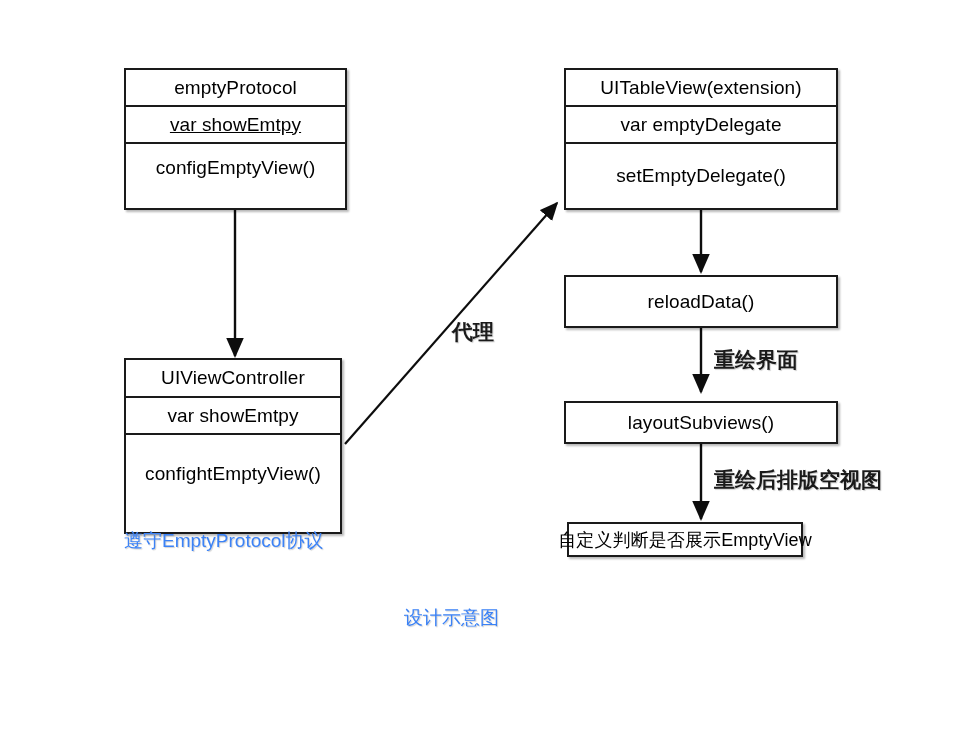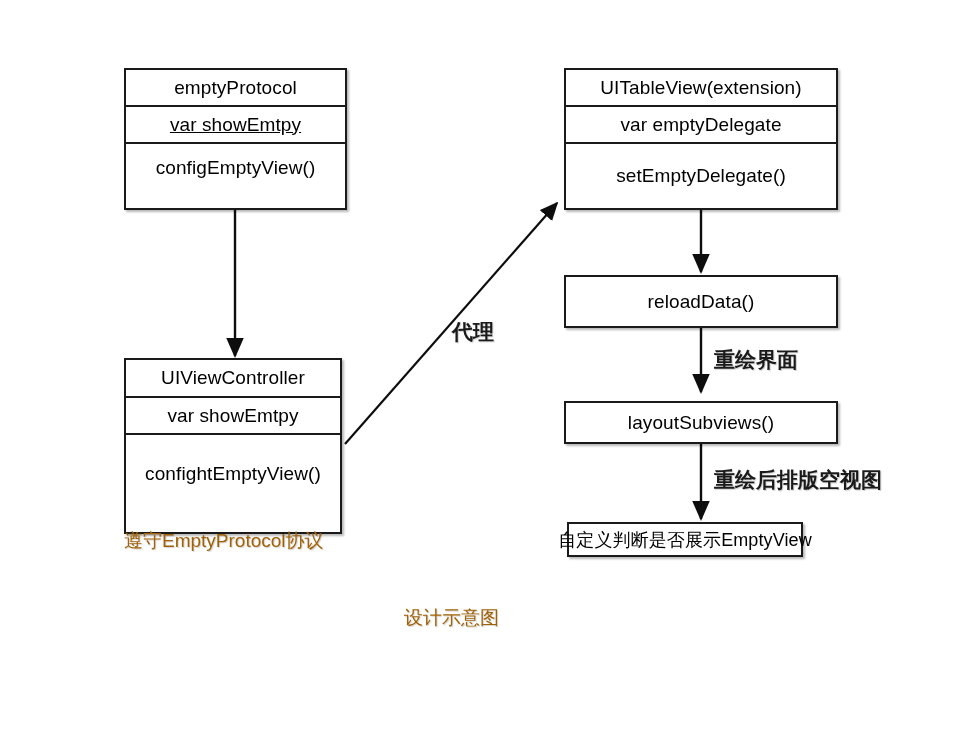--- a/index.html
+++ b/index.html
@@ -46,21 +46,21 @@
   }
   .node .row.divider {
     border-bottom: 2px solid #1a1a1a;
   }
   .node.single .row {
     height: 100%;
   }
   .caption {
     position: absolute;
     font-size: 19px;
-    color: #a16207;
+    color: #3b82f6;
     white-space: nowrap;
     text-shadow: 1px 1px 1px rgba(0,0,0,0.18);
   }
   .edge-label {
     position: absolute;
     font-size: 21px;
     color: #1a1a1a;
     white-space: nowrap;
     font-weight: 700;
     text-shadow: 1px 1px 1px rgba(0,0,0,0.2);

